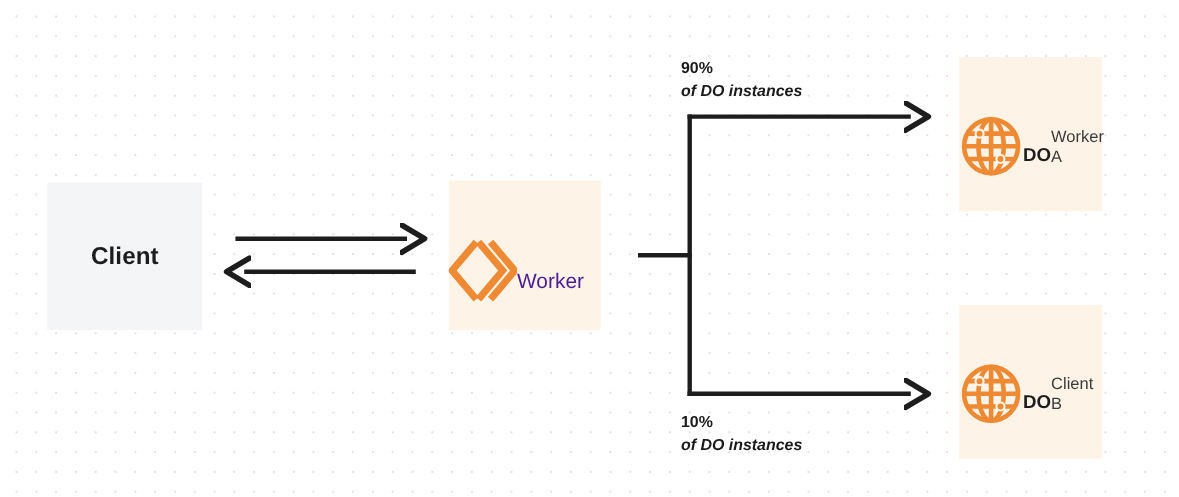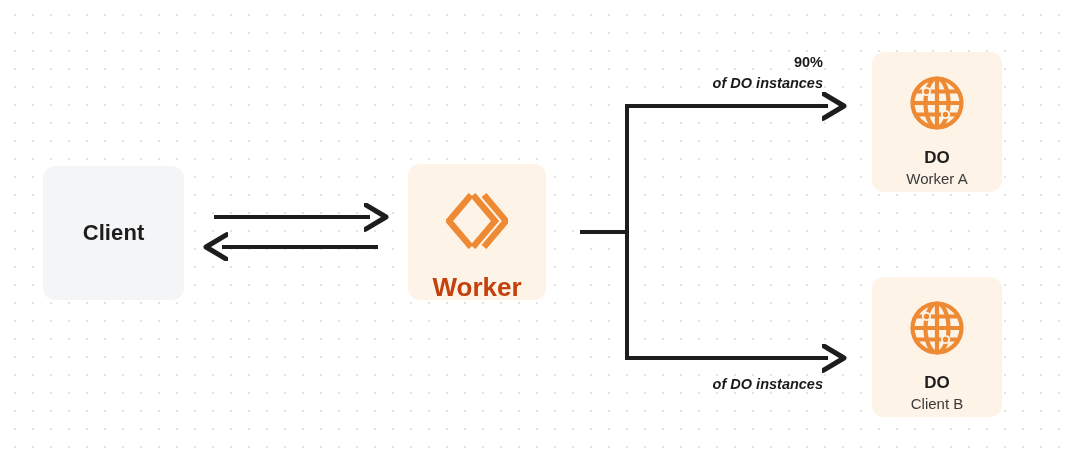--- a/index.html
+++ b/index.html
@@ -22,23 +22,23 @@
   #canvas {
     position: absolute;
     inset: 0;
     width: 1072px;
     height: 452px;
   }
 
   
   .node {
     position: absolute;
-    border-radius: 12px;
+    border-radius: 0;
     display: flex;
-    flex-direction: column;
+    flex-direction: row;
     align-items: center;
     justify-content: center;
   }
 
   #client-node {
     left: 43px;
     top: 166px;
     width: 141px;
     height: 134px;
     background: #f4f5f7;
@@ -55,23 +55,23 @@
     left: 408px;
     top: 164px;
     width: 138px;
     height: 136px;
     background: #fdf3e7;
     justify-content: flex-start;
     padding-top: 28px;
   }
 
   #worker-node .node-title {
-    font-size: 26px;
-    font-weight: bold;
-    color: #c2410c;
+    font-size: 19px;
+    font-weight: normal;
+    color: #4c1d95;
     margin-top: 22px;
   }
 
   .do-node {
     left: 872px;
     width: 130px;
     height: 140px;
     background: #fdf3e7;
     justify-content: flex-start;
     padding-top: 22px;
@@ -98,21 +98,21 @@
   
   .icon-wrap {
     display: flex;
     align-items: center;
     justify-content: center;
   }
 
   
   .edge-label {
     position: absolute;
-    text-align: right;
+    text-align: left;
     font-size: 14.5px;
     font-weight: bold;
     color: #1a1a1a;
     line-height: 1.45;
     white-space: nowrap;
   }
 
   #label-top   { left: 619px; top: 52px;  width: 204px; }
   #label-bottom{ left: 619px; top: 374px; width: 204px; }
 
@@ -222,16 +222,17 @@
     <span class="node-title">DO</span>
     <span class="node-sub">Client B</span>
   </div>
 
   <div class="edge-label" id="label-top">
     <span class="l1">90%</span>
     <span class="l2">of DO instances</span>
   </div>
 
   <div class="edge-label" id="label-bottom">
+    <span class="l1">10%</span>
     <span class="l2">of DO instances</span>
   </div>
 
 </div>
 
 </body></html>

